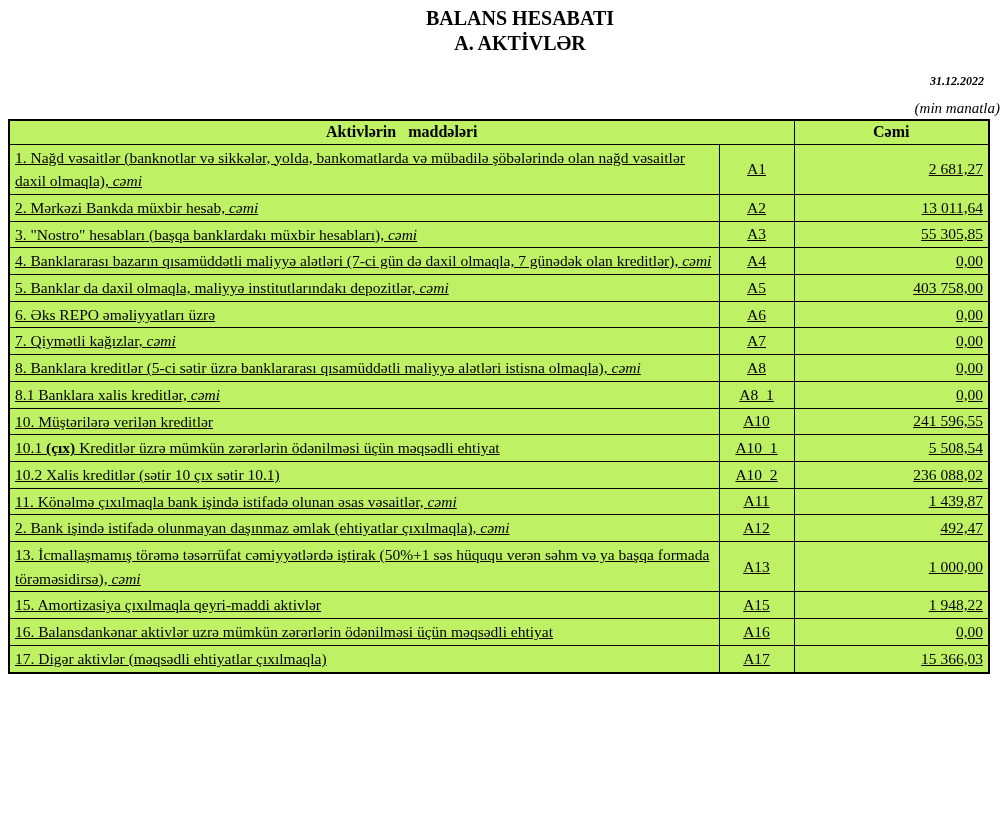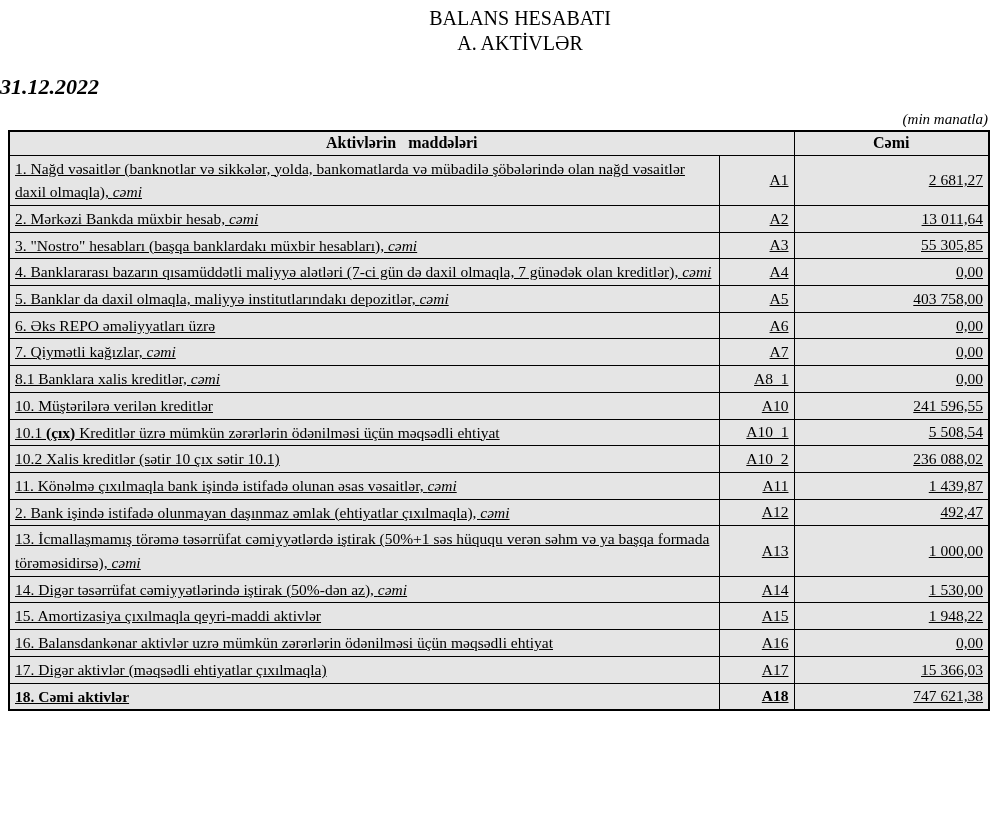--- a/index.html
+++ b/index.html
@@ -1,25 +1,25 @@
 <!DOCTYPE html>
 <html><head>
 <meta charset="utf-8">
 <style>
   html,body{margin:0;padding:0;background:#ffffff;}
   body{font-family:"Liberation Serif","DejaVu Serif",serif;color:#000;}
   .page{width:1000px;height:839px;box-sizing:border-box;padding-top:6px;position:relative;background:#fff;}
-  .title{ text-align:center;font-weight:normal;font-size:20px;line-height:1.25;padding-left:40px;}
-  .date-line{font-style:italic;font-weight:bold;font-size:22px;padding-right:16px;margin-top:18px;}
-  .unit-line{text-align:right;font-style:italic;font-size:15px;padding-right:12px;margin-top:11px;margin-bottom:2px;}
-  table.assets{border-collapse:collapse;margin-left:8px;width:980px;table-layout:fixed;background:#e5e5e5;border:2px solid #000;}
+  .title{ text-align:center;font-weight:bold;font-size:20px;line-height:1.25;padding-left:40px;}
+  .date-line{text-align:right;font-style:italic;font-weight:bold;font-size:12px;padding-right:16px;margin-top:18px;}
+  .unit-line{text-align:right;font-style:italic;font-size:15px;padding-right:0;margin-top:11px;margin-bottom:2px;}
+  table.assets{border-collapse:collapse;margin-left:8px;width:980px;table-layout:fixed;background:#bef264;border:2px solid #000;}
   table.assets th, table.assets td{border:1px solid #000;padding:1px 5px;vertical-align:middle;box-sizing:border-box;}
   table.assets th{font-weight:bold;font-size:16px;text-align:center;height:24px;white-space:pre-wrap;}
   td.desc{text-align:left;font-size:15.5px;line-height:1.53;}
-  td.code{text-align:right;font-size:15.5px;}
+  td.code{text-align:center;font-size:15.5px;}
   td.value{text-align:right;font-size:15.5px;padding-right:4px;}
   tbody tr{height:26px;text-decoration:underline;}
   .italic{font-style:italic;}
   .bold{font-weight:bold;}
   tbody tr:last-child td{border-bottom:2px solid #000;}
 </style>
 </head>
 <body>
 
 <div class="page">
@@ -72,20 +72,25 @@
     <td class="desc"><span>6. Əks REPO əməliyyatları üzrə</span></td>
     <td class="code">A6</td>
     <td class="value">0,00</td>
   </tr>
         <tr>
     <td class="desc"><span>7. Qiymətli kağızlar, </span><span class="italic">cəmi</span></td>
     <td class="code">A7</td>
     <td class="value">0,00</td>
   </tr>
         <tr>
+    <td class="desc"><span>8. Banklara kreditlər (5-ci sətir üzrə banklararası qısamüddətli maliyyə alətləri istisna olmaqla), </span><span class="italic">cəmi</span></td>
+    <td class="code">A8</td>
+    <td class="value">0,00</td>
+  </tr>
+        <tr>
     <td class="desc"><span>8.1 Banklara xalis kreditlər, </span><span class="italic">cəmi</span></td>
     <td class="code">A8_1</td>
     <td class="value">0,00</td>
   </tr>
         <tr>
     <td class="desc"><span>10. Müştərilərə verilən kreditlər</span></td>
     <td class="code">A10</td>
     <td class="value">241 596,55</td>
   </tr>
         <tr>
@@ -107,39 +112,29 @@
     <td class="desc"><span>2. Bank işində istifadə olunmayan daşınmaz əmlak (ehtiyatlar çıxılmaqla), </span><span class="italic">cəmi</span></td>
     <td class="code">A12</td>
     <td class="value">492,47</td>
   </tr>
         <tr>
     <td class="desc"><span>13. İcmallaşmamış törəmə təsərrüfat cəmiyyətlərdə iştirak (50%+1 səs hüququ verən səhm və ya başqa formada törəməsidirsə), </span><span class="italic">cəmi</span></td>
     <td class="code">A13</td>
     <td class="value">1 000,00</td>
   </tr>
         <tr>
-    <td class="desc"><span>14. Digər təsərrüfat cəmiyyətlərində iştirak (50%-dən az), </span><span class="italic">cəmi</span></td>
-    <td class="code">A14</td>
-    <td class="value">1 530,00</td>
-  </tr>
-        <tr>
     <td class="desc"><span>15. Amortizasiya çıxılmaqla qeyri-maddi aktivlər</span></td>
     <td class="code">A15</td>
     <td class="value">1 948,22</td>
   </tr>
         <tr>
     <td class="desc"><span>16. Balansdankənar aktivlər uzrə mümkün zərərlərin ödənilməsi üçün məqsədli ehtiyat</span></td>
     <td class="code">A16</td>
     <td class="value">0,00</td>
   </tr>
         <tr>
     <td class="desc"><span>17. Digər aktivlər (məqsədli ehtiyatlar çıxılmaqla)</span></td>
     <td class="code">A17</td>
     <td class="value">15 366,03</td>
   </tr>
-        <tr>
-    <td class="desc"><span class="bold">18. Cəmi aktivlər</span></td>
-    <td class="code bold">A18</td>
-    <td class="value">747 621,38</td>
-  </tr>
       </tbody>
   </table>
 </div>
 
 </body></html>

